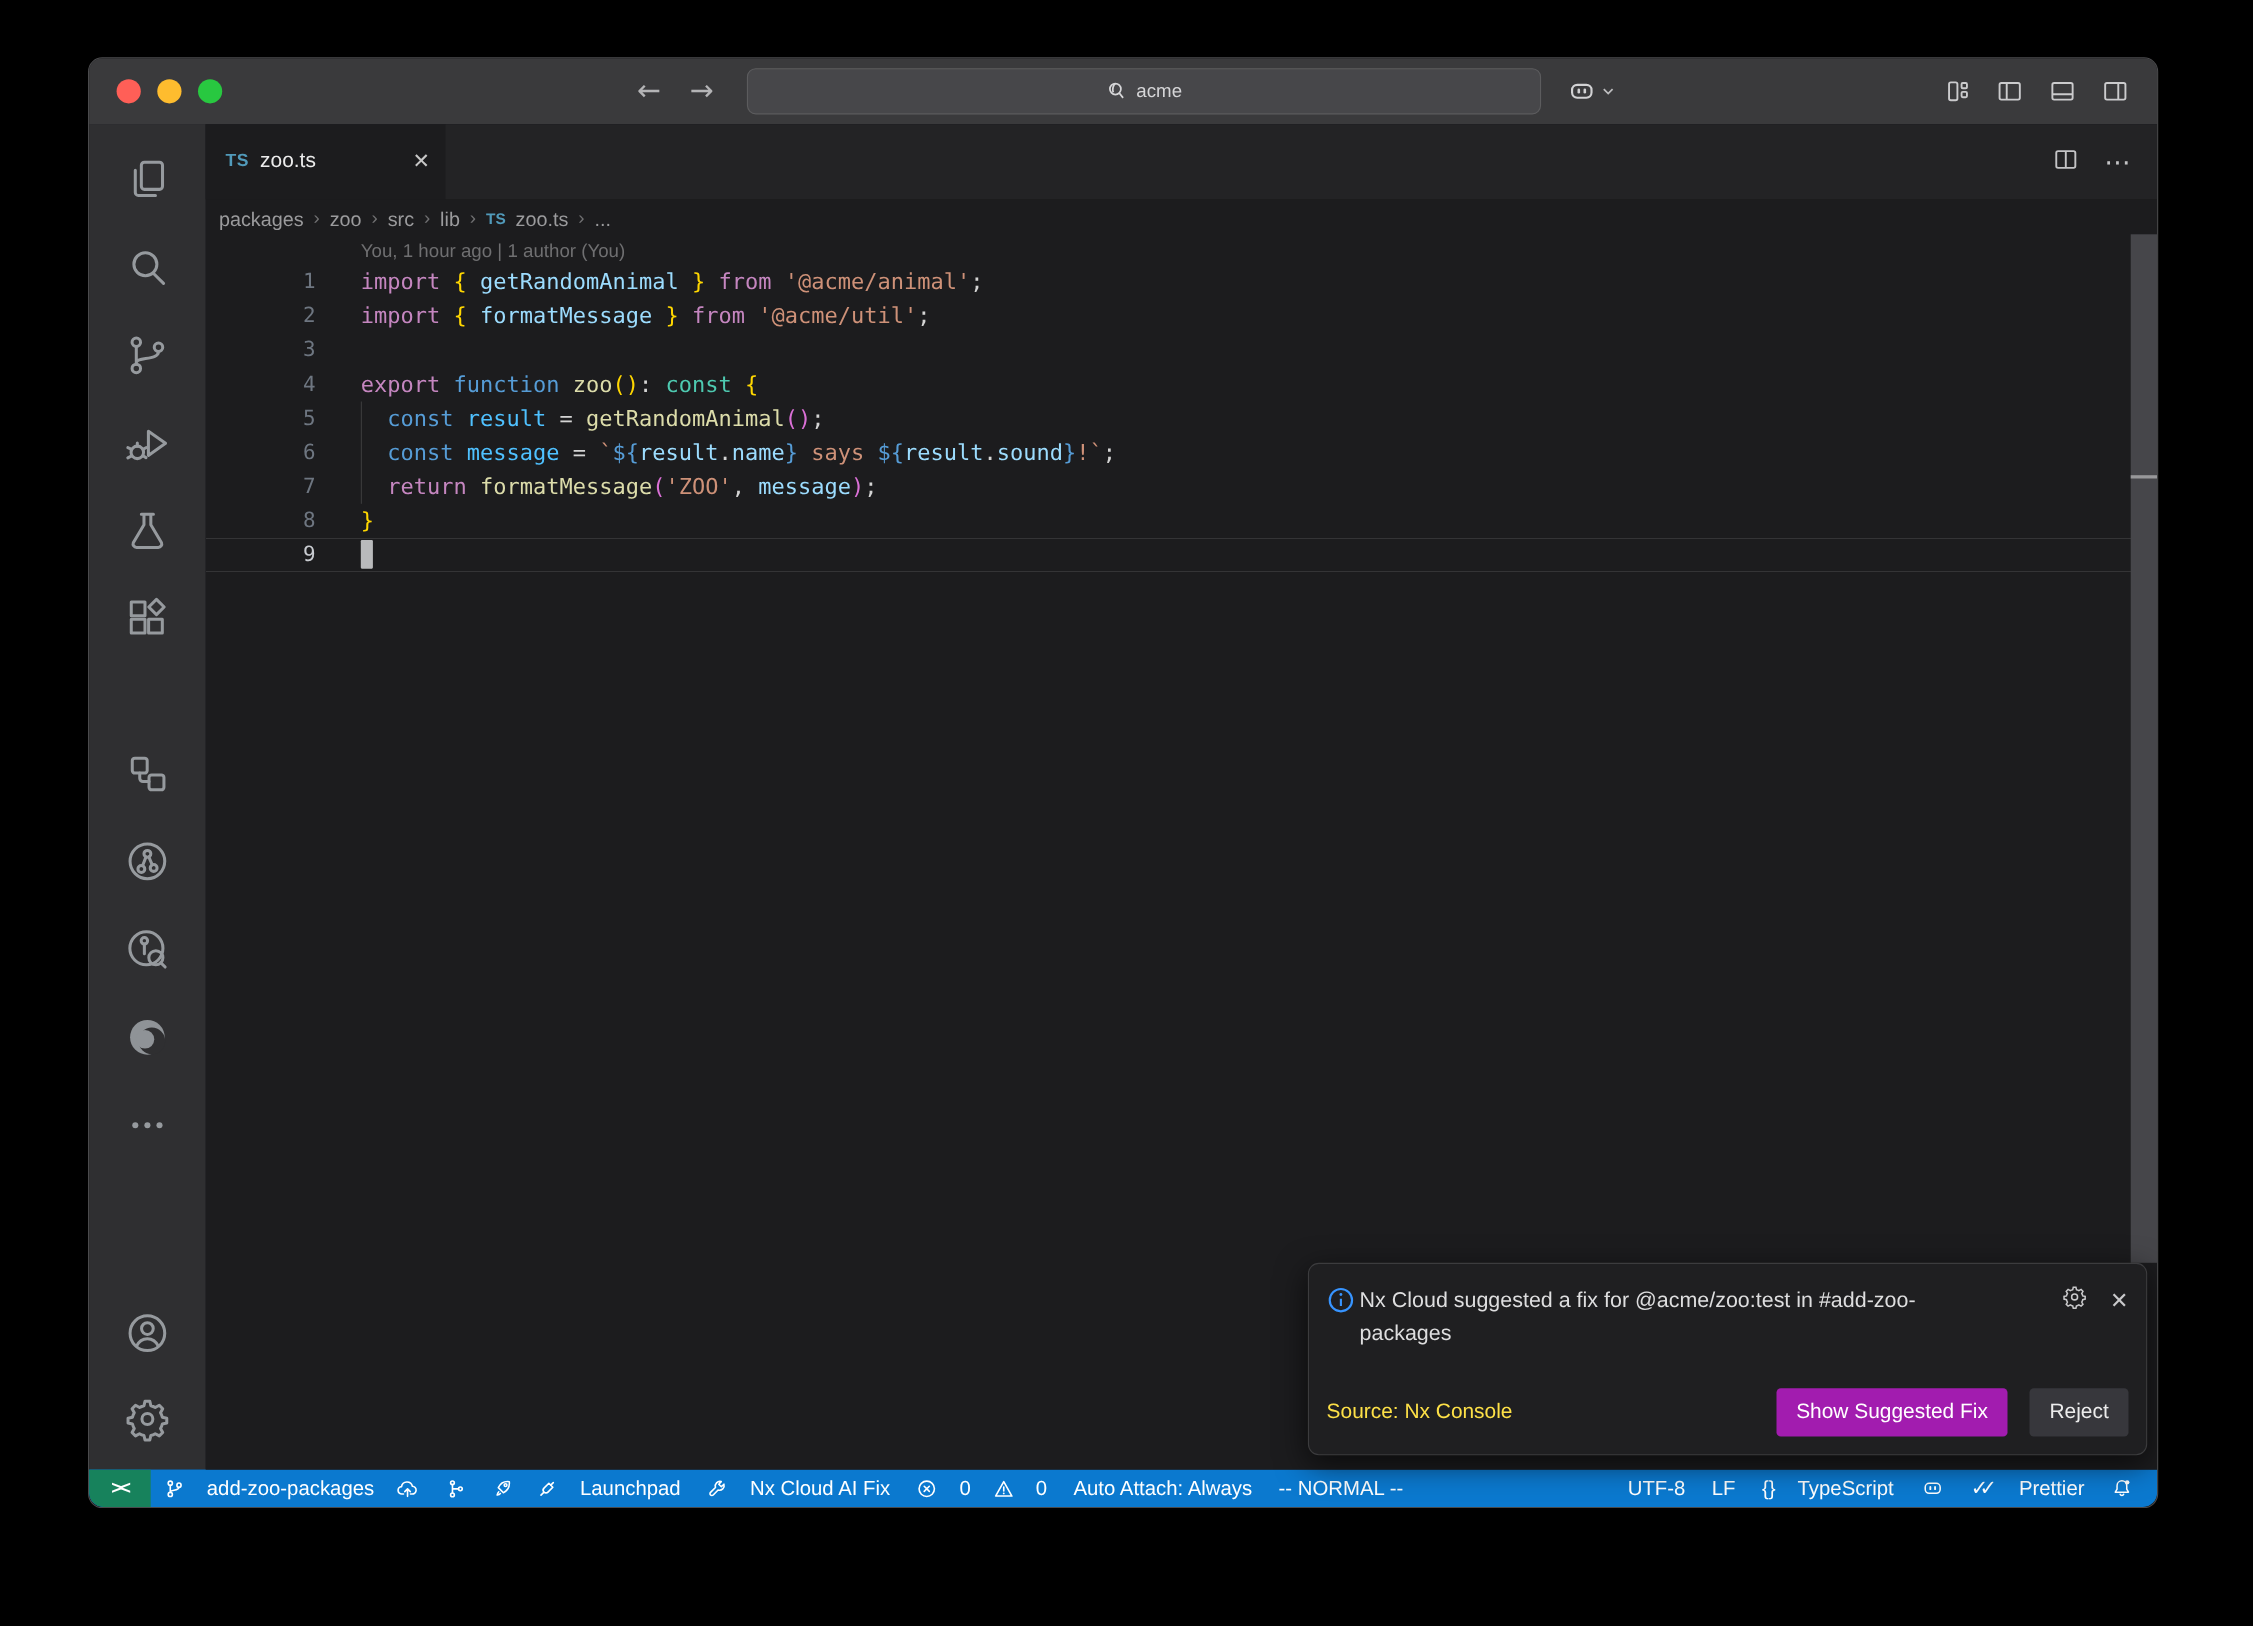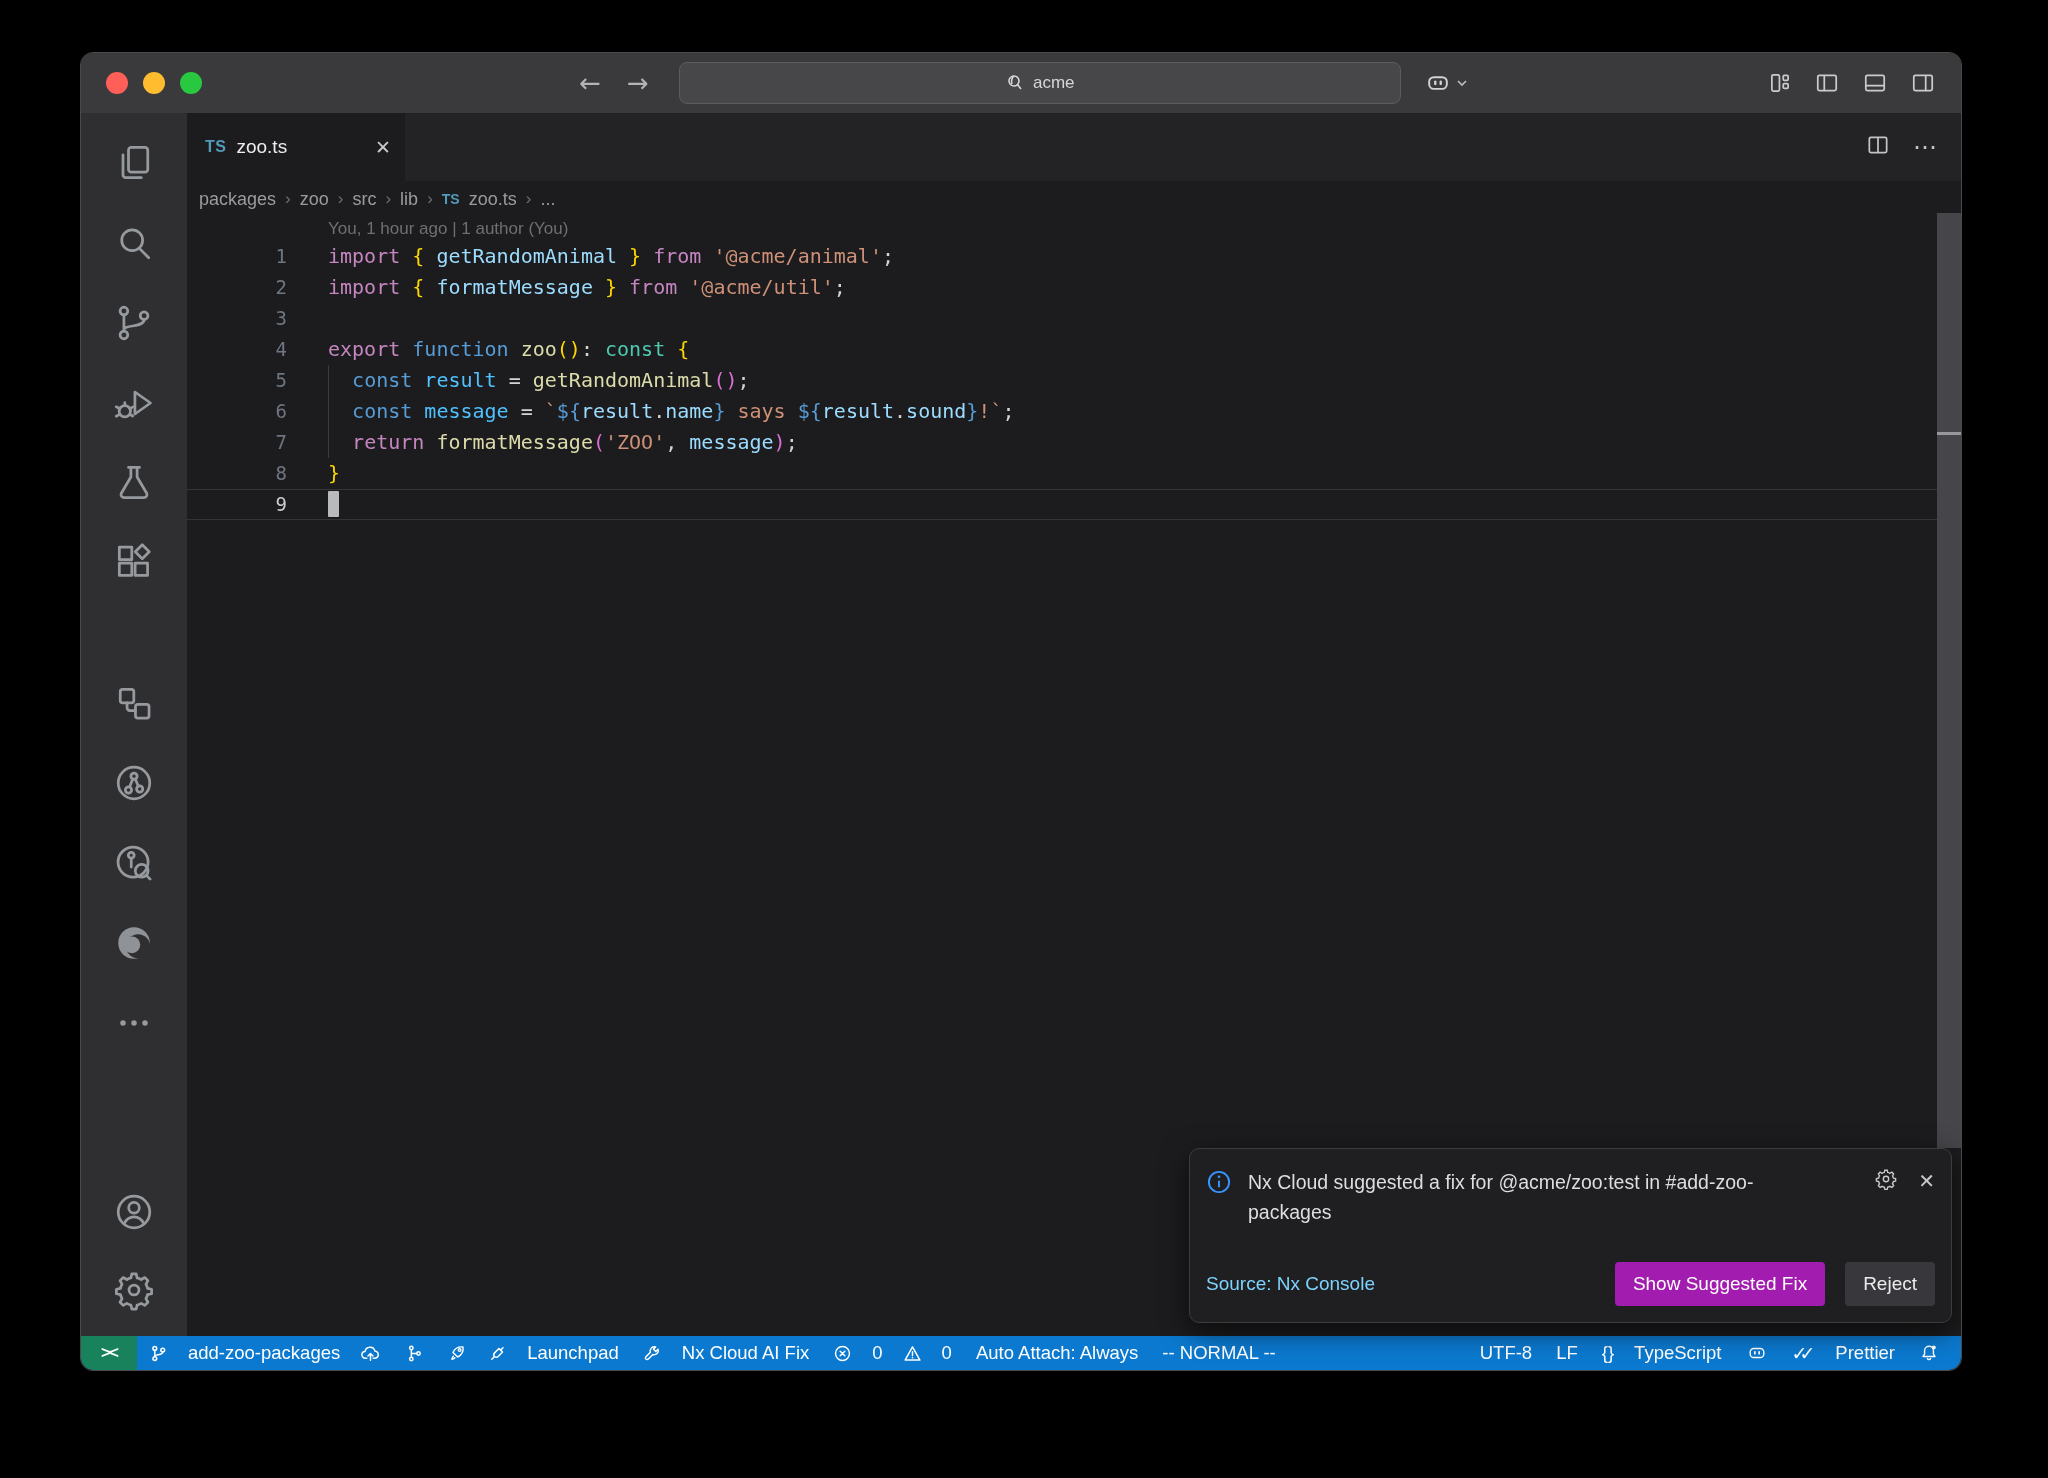--- a/index.html
+++ b/index.html
@@ -60,26 +60,26 @@
   .sb-remote{width:56px;background:#17825c;display:flex;align-items:center;justify-content:center;
     font-weight:bold;font-size:17px;letter-spacing:-2px;border-radius:0 0 0 13px;}
   .sb-item{display:flex;align-items:center;gap:20px;padding:0 12px;white-space:nowrap;}
   .sb-item svg{flex:0 0 auto;stroke:#fff;fill:none;stroke-width:1.4;stroke-linecap:round;stroke-linejoin:round;}
   .sb-right{margin-left:auto;display:flex;align-items:stretch;padding-right:10px;}
   .dblcheck{letter-spacing:-8px;font-size:19px;padding-right:8px;}
   
   .notification{position:absolute;left:1108px;top:1095px;width:763px;height:175px;background:#1f1f21;
     border:1px solid #3c3c3e;border-radius:10px;box-shadow:0 8px 28px rgba(0,0,0,.6);
     display:flex;flex-direction:column;padding:18px 16px 16px 16px;box-sizing:border-box;}
-  .notif-row1{display:flex;align-items:flex-start;gap:16px;}
+  .notif-row1{display:flex;align-items:flex-start;gap:4px;}
   .notif-msg{width:580px;color:#dededf;font-size:19.5px;line-height:30px;}
   .notif-actions{margin-left:auto;display:flex;gap:20px;align-items:center;color:#c9c9cb;}
   .notif-actions svg{stroke:#c9c9cb;fill:none;stroke-width:1.4;}
   .notif-footer{margin-top:auto;display:flex;align-items:center;}
-  .notif-source{color:#7dd3fc;font-size:19px;}
+  .notif-source{color:#fde047;font-size:19px;}
   .btn{height:44px;border-radius:4px;display:flex;align-items:center;justify-content:center;
     font-size:19px;padding:0 18px;box-sizing:border-box;}
   .btn-primary{background:#a21caf;color:#fff;margin-left:auto;}
   .btn-secondary{background:#37373c;color:#ececec;margin-left:20px;}
   .x-glyph{font-size:20px;color:#c9c9cb;font-family:"DejaVu Sans",sans-serif;}
 </style>
 </head>
 <body>
 
 <div class="window">

